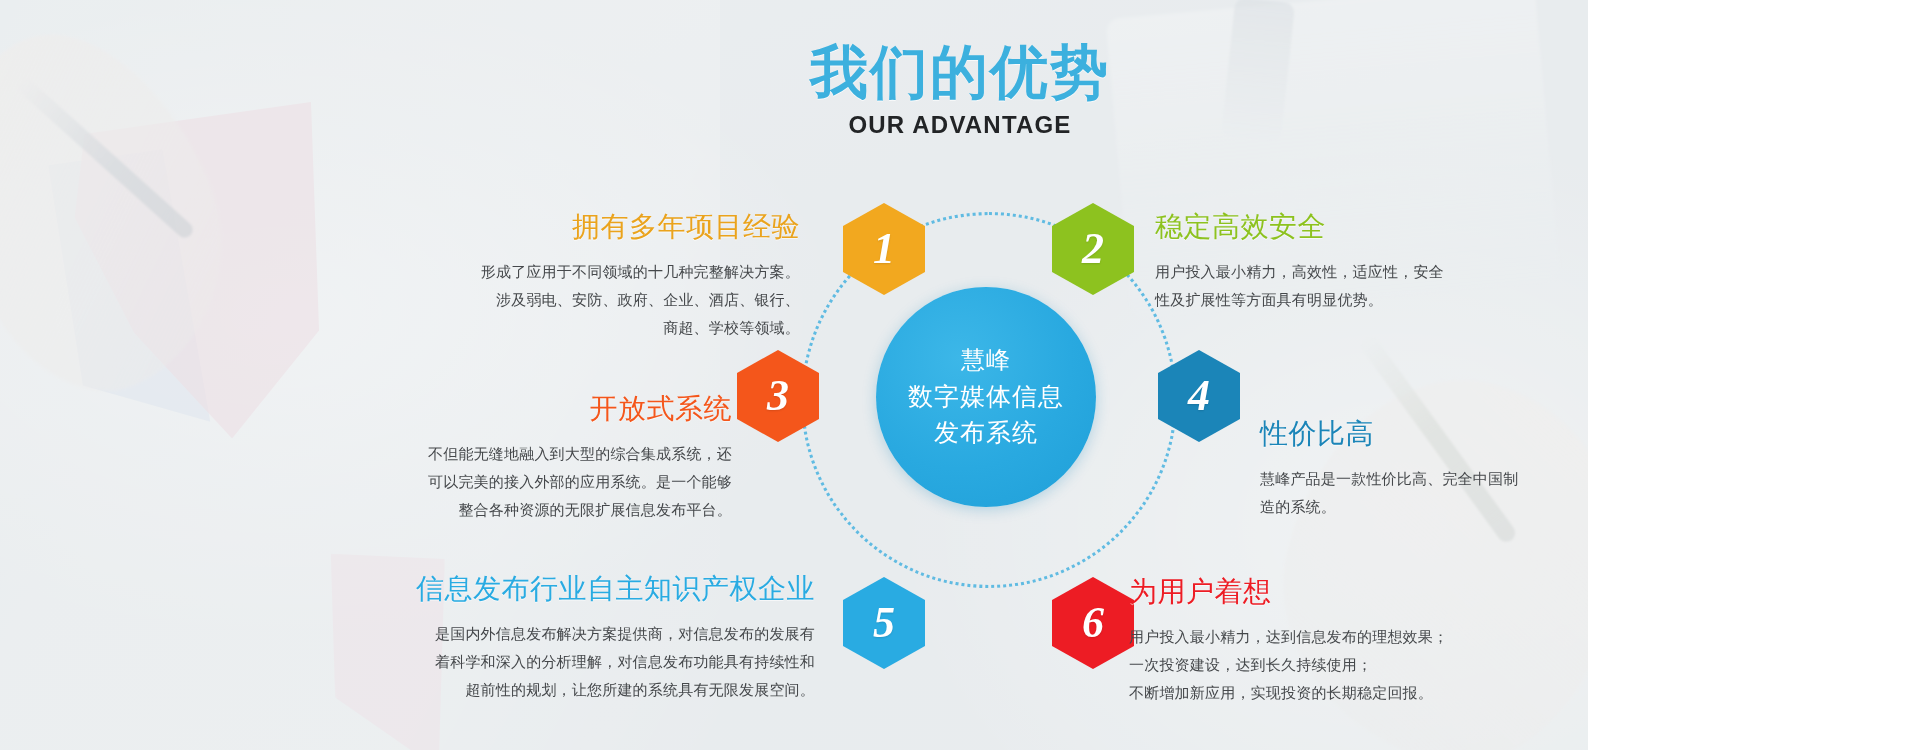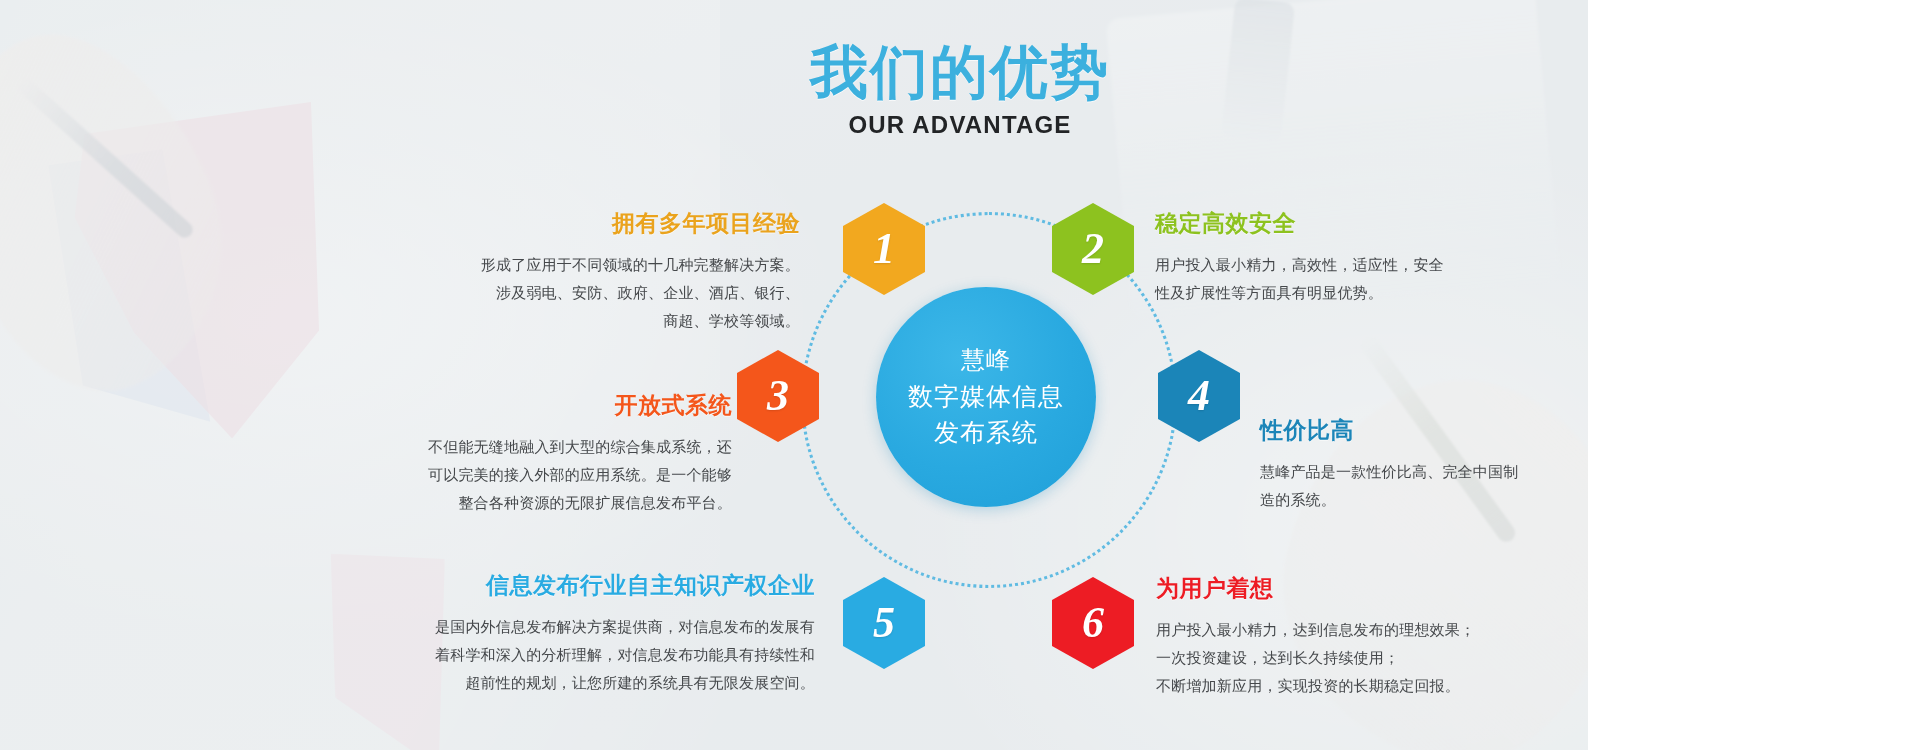--- a/index.html
+++ b/index.html
@@ -142,21 +142,21 @@
     font-style: italic; font-weight: 700;
     font-size: 44px; color:#ffffff;
     text-shadow: 0 1px 2px rgba(0,0,0,0.12);
     transform: translateY(-1px);
   }
 
   
   .feature { position:absolute; z-index:6; }
   .feature h3 {
     margin: 0 0 12px 0;
-    font-size: 23px; font-weight: 700; letter-spacing: 0.5px;
+    font-size: 28px; font-weight: 400; letter-spacing: 0.5px;
     text-shadow: 0 1px 0 rgba(255,255,255,0.6);
   }
   .feature p {
     margin: 0;
     font-size: 15px; line-height: 28px;
     color: #45484b; letter-spacing: 0.2px;
   }
   .feature.right { text-align: left; }
   .feature.left { text-align: right; }
 </style>
@@ -256,21 +256,21 @@
   </div>
 
   <div class="feature right" style="left:1260px; top:415px; width:340px;">
     <h3 style="color:#1b85b8;">性价比高</h3>
     <p>
       <span>慧峰产品是一款性价比高、完全中国制</span><br>
       <span>造的系统。</span>
     </p>
   </div>
 
-  <div class="feature right" style="left:1156px; top:573px; width:420px;">
+  <div class="feature right" style="left:1129px; top:573px; width:420px;">
     <h3 style="color:#ed1c24;">为用户着想</h3>
     <p>
       <span>用户投入最小精力，达到信息发布的理想效果；</span><br>
       <span>一次投资建设，达到长久持续使用；</span><br>
       <span>不断增加新应用，实现投资的长期稳定回报。</span>
     </p>
   </div>
 
 </div>
 

